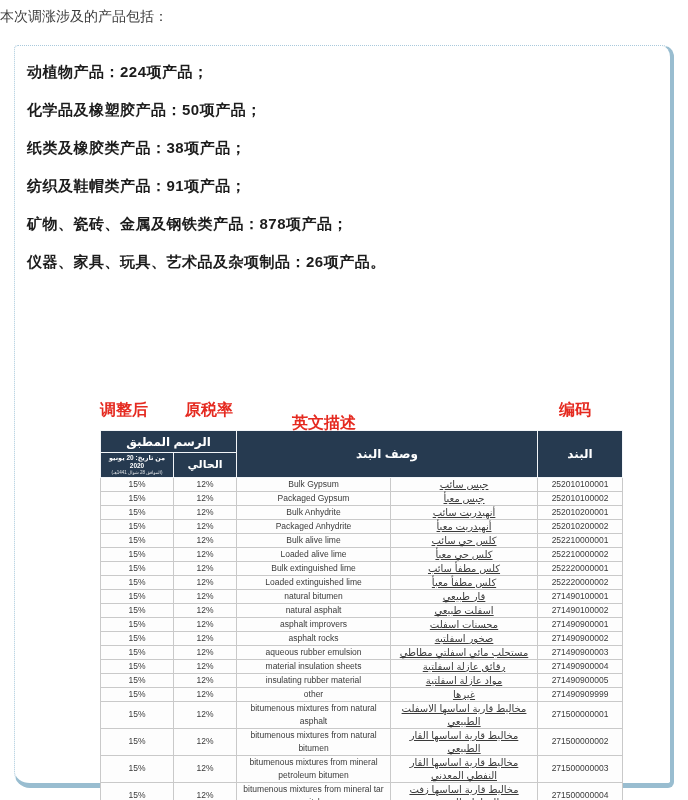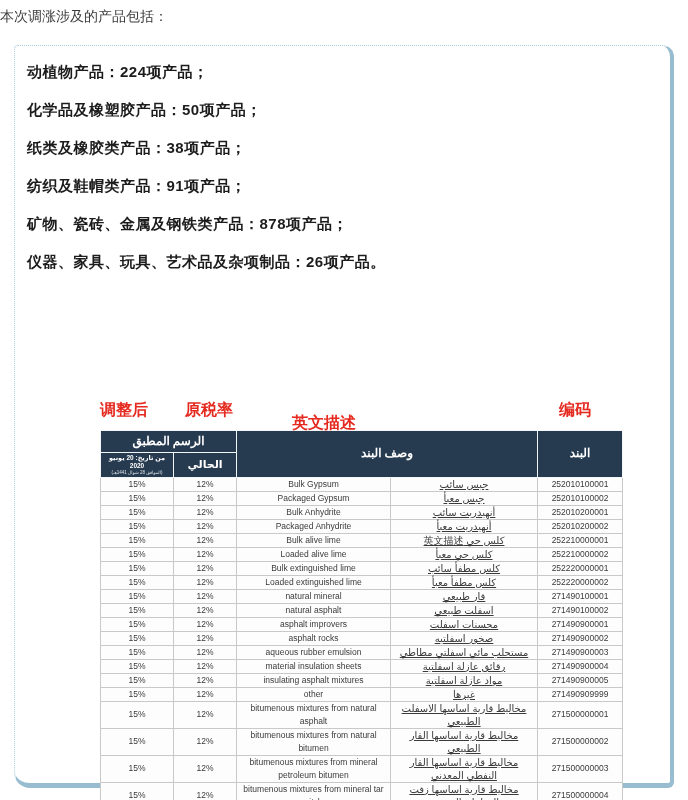--- a/index.html
+++ b/index.html
@@ -29,21 +29,21 @@
   .ann-code     { left:459px; }
 
   table.tariff { border-collapse:collapse; table-layout:fixed; width:522px;
     border:1px solid #9b9b9b; }
   .tariff col.c1{width:73px;} .tariff col.c2{width:63px;}
   .tariff col.c3{width:154px;} .tariff col.c4{width:147px;} .tariff col.c5{width:85px;}
   .tariff thead th { background:#263a50; color:#ffffff; border:1px solid #f2f5f8;
     font-weight:bold; vertical-align:middle; padding:1px 2px; }
   .tariff thead tr.h1 th { height:22px; }
   .tariff thead tr.h2 th { height:22px; }
-  th.hdr-big { font-size:12px; direction:rtl;font-family:Liberation Serif, serif; }
+  th.hdr-big { font-size:12px; direction:rtl; }
   th.hdr-small { font-size:6.5px; direction:rtl; line-height:1.25; }
   th.hdr-small .sub { display:block; font-size:4.5px; font-weight:normal; opacity:.85; }
   th.hdr-current { font-size:11px; direction:rtl; }
 
   .tariff tbody td { border:1px solid #c9c9c9; background:#fdfdfd;
     text-align:center; vertical-align:middle; color:#3a3a3a;
     font-size:8.5px; line-height:13px; height:14px; padding:0 3px; }
   .tariff tbody td.col-ar { direction:rtl; font-size:10px;text-decoration:underline; }
 </style>
 </head>
@@ -119,21 +119,21 @@
     <td class="col-new">15%</td>
     <td class="col-old">12%</td>
     <td class="col-en">Packaged Anhydrite</td>
     <td class="col-ar">أنهيدريت معبأ</td>
     <td class="col-code">252010200002</td>
   </tr>
           <tr>
     <td class="col-new">15%</td>
     <td class="col-old">12%</td>
     <td class="col-en">Bulk alive lime</td>
-    <td class="col-ar">كلس حي 英文描述</td>
+    <td class="col-ar">كلس حي سائب</td>
     <td class="col-code">252210000001</td>
   </tr>
           <tr>
     <td class="col-new">15%</td>
     <td class="col-old">12%</td>
     <td class="col-en">Loaded alive lime</td>
     <td class="col-ar">كلس حي معبأ</td>
     <td class="col-code">252210000002</td>
   </tr>
           <tr>
@@ -146,21 +146,21 @@
           <tr>
     <td class="col-new">15%</td>
     <td class="col-old">12%</td>
     <td class="col-en">Loaded extinguished lime</td>
     <td class="col-ar">كلس مطفأ معبأ</td>
     <td class="col-code">252220000002</td>
   </tr>
           <tr>
     <td class="col-new">15%</td>
     <td class="col-old">12%</td>
-    <td class="col-en">natural mineral</td>
+    <td class="col-en">natural bitumen</td>
     <td class="col-ar">قار طبيعي</td>
     <td class="col-code">271490100001</td>
   </tr>
           <tr>
     <td class="col-new">15%</td>
     <td class="col-old">12%</td>
     <td class="col-en">natural asphalt</td>
     <td class="col-ar">اسفلت طبيعي</td>
     <td class="col-code">271490100002</td>
   </tr>
@@ -188,21 +188,21 @@
           <tr>
     <td class="col-new">15%</td>
     <td class="col-old">12%</td>
     <td class="col-en">material insulation sheets</td>
     <td class="col-ar">رقائق عازلة اسفلتية</td>
     <td class="col-code">271490900004</td>
   </tr>
           <tr>
     <td class="col-new">15%</td>
     <td class="col-old">12%</td>
-    <td class="col-en">insulating asphalt mixtures</td>
+    <td class="col-en">insulating rubber material</td>
     <td class="col-ar">مواد عازلة اسفلتية</td>
     <td class="col-code">271490900005</td>
   </tr>
           <tr>
     <td class="col-new">15%</td>
     <td class="col-old">12%</td>
     <td class="col-en">other</td>
     <td class="col-ar">غيرها</td>
     <td class="col-code">271490909999</td>
   </tr>

